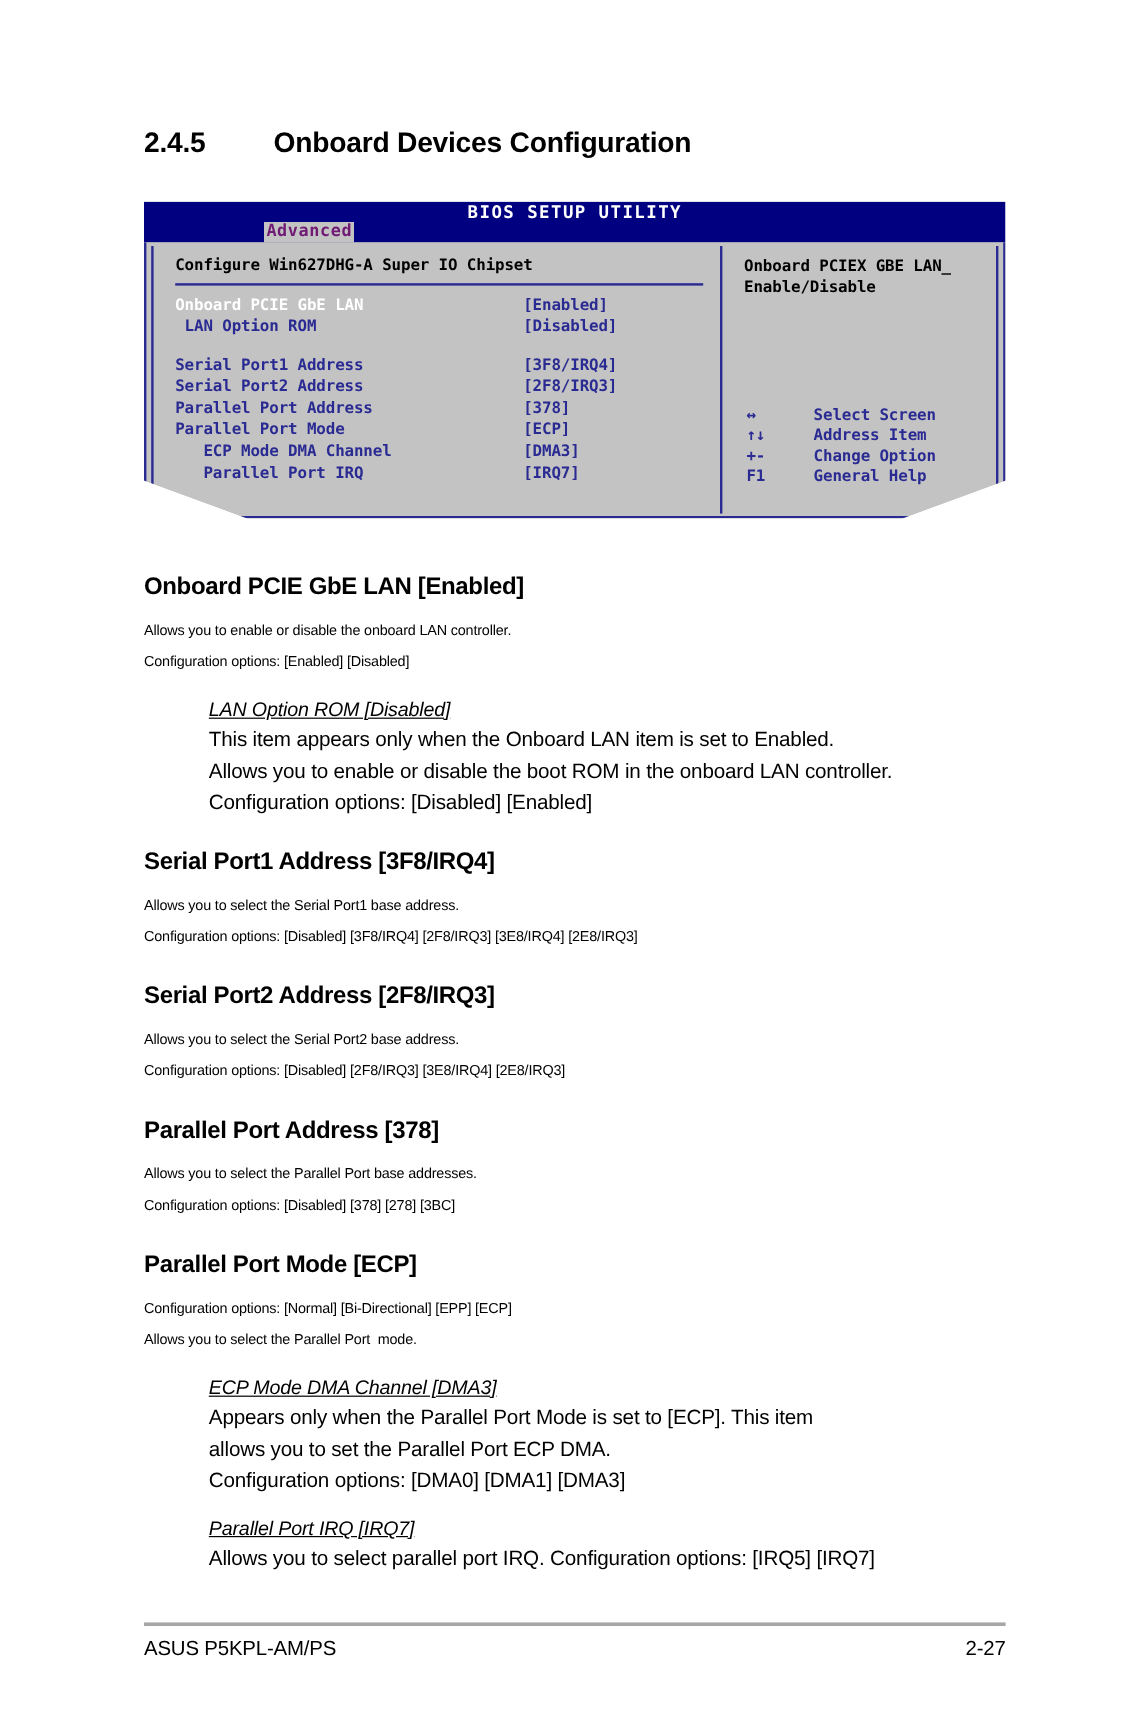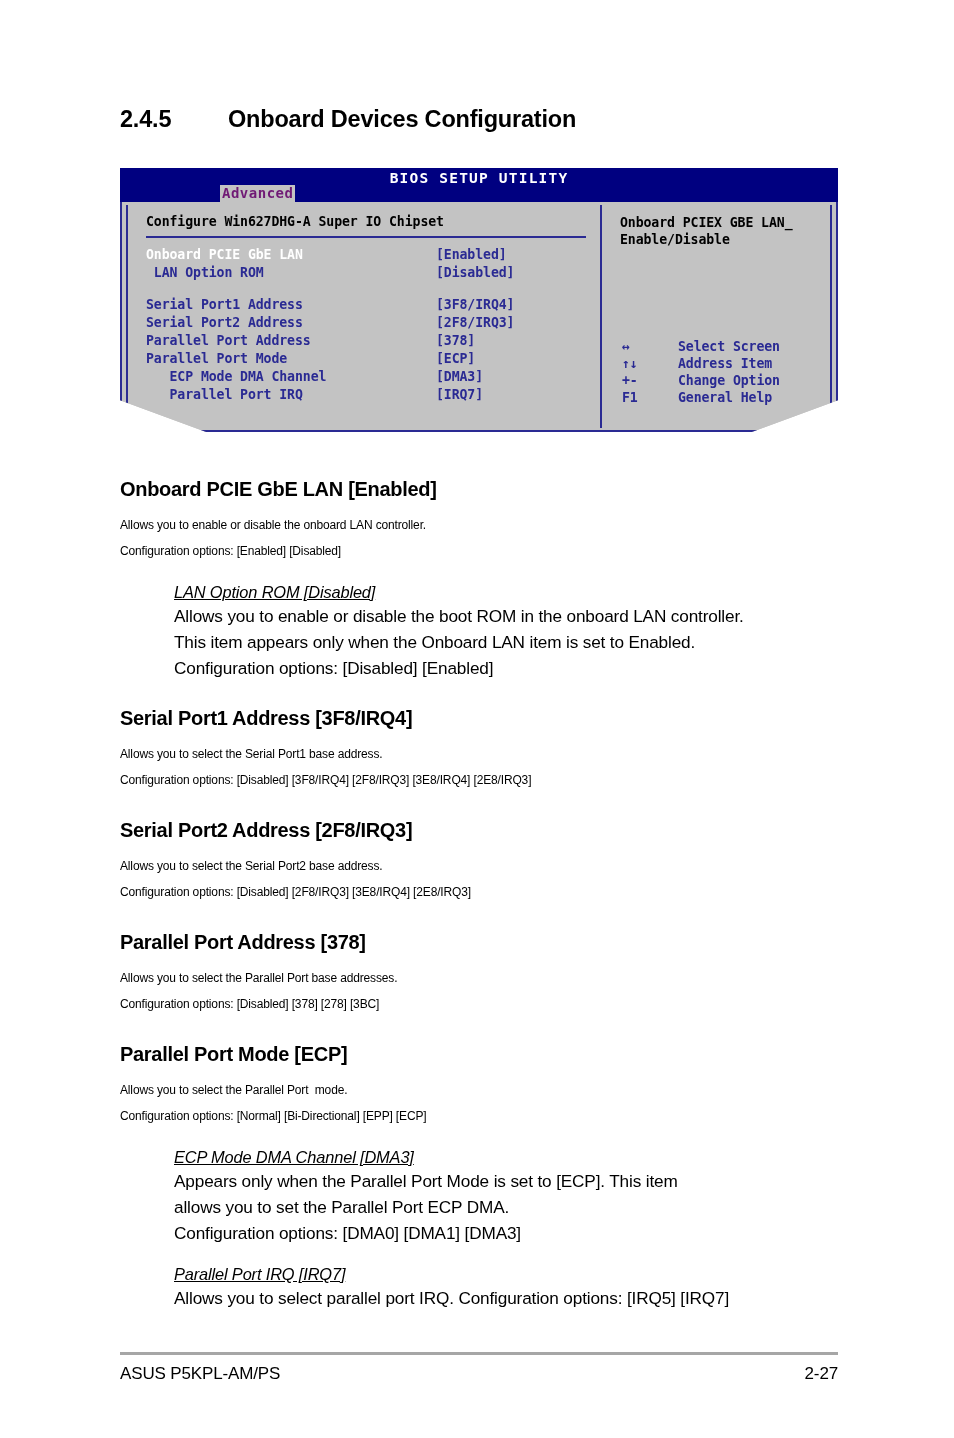--- a/index.html
+++ b/index.html
@@ -289,44 +289,44 @@
   </div>
 </div>
 
 <div class="doc">
     <div class="blk">
       <h3 class="opt-head">Onboard PCIE GbE LAN [Enabled]</h3>
       <p class="body-line">Allows you to enable or disable the onboard LAN controller.</p>
       <p class="body-line">Configuration options: [Enabled] [Disabled]</p>
       <div class="sub">
         <div><span class="sub-head">LAN Option ROM [Disabled]</span></div>
+        <p class="body-line">This item appears only when the Onboard LAN item is set to Enabled.</p>
         <p class="body-line">Allows you to enable or disable the boot ROM in the onboard LAN controller.</p>
-        <p class="body-line">This item appears only when the Onboard LAN item is set to Enabled.</p>
         <p class="body-line">Configuration options: [Disabled] [Enabled]</p>
       </div>
     </div>
     <div class="blk">
       <h3 class="opt-head">Serial Port1 Address [3F8/IRQ4]</h3>
       <p class="body-line">Allows you to select the Serial Port1 base address.</p>
       <p class="body-line">Configuration options: [Disabled] [3F8/IRQ4] [2F8/IRQ3] [3E8/IRQ4] [2E8/IRQ3]</p>
     </div>
     <div class="blk">
       <h3 class="opt-head">Serial Port2 Address [2F8/IRQ3]</h3>
       <p class="body-line">Allows you to select the Serial Port2 base address.</p>
       <p class="body-line">Configuration options: [Disabled] [2F8/IRQ3] [3E8/IRQ4] [2E8/IRQ3]</p>
     </div>
     <div class="blk">
       <h3 class="opt-head">Parallel Port Address [378]</h3>
       <p class="body-line">Allows you to select the Parallel Port base addresses.</p>
       <p class="body-line">Configuration options: [Disabled] [378] [278] [3BC]</p>
     </div>
     <div class="blk">
       <h3 class="opt-head">Parallel Port Mode [ECP]</h3>
+      <p class="body-line">Configuration options: [Normal] [Bi-Directional] [EPP] [ECP]</p>
       <p class="body-line">Allows you to select the Parallel Port  mode.</p>
-      <p class="body-line">Configuration options: [Normal] [Bi-Directional] [EPP] [ECP]</p>
       <div class="sub">
         <div><span class="sub-head">ECP Mode DMA Channel [DMA3]</span></div>
         <p class="body-line">Appears only when the Parallel Port Mode is set to [ECP]. This item</p>
         <p class="body-line">allows you to set the Parallel Port ECP DMA.</p>
         <p class="body-line">Configuration options: [DMA0] [DMA1] [DMA3]</p>
       </div>
       <div class="sub">
         <div><span class="sub-head">Parallel Port IRQ [IRQ7]</span></div>
         <p class="body-line">Allows you to select parallel port IRQ. Configuration options: [IRQ5] [IRQ7]</p>
       </div>

